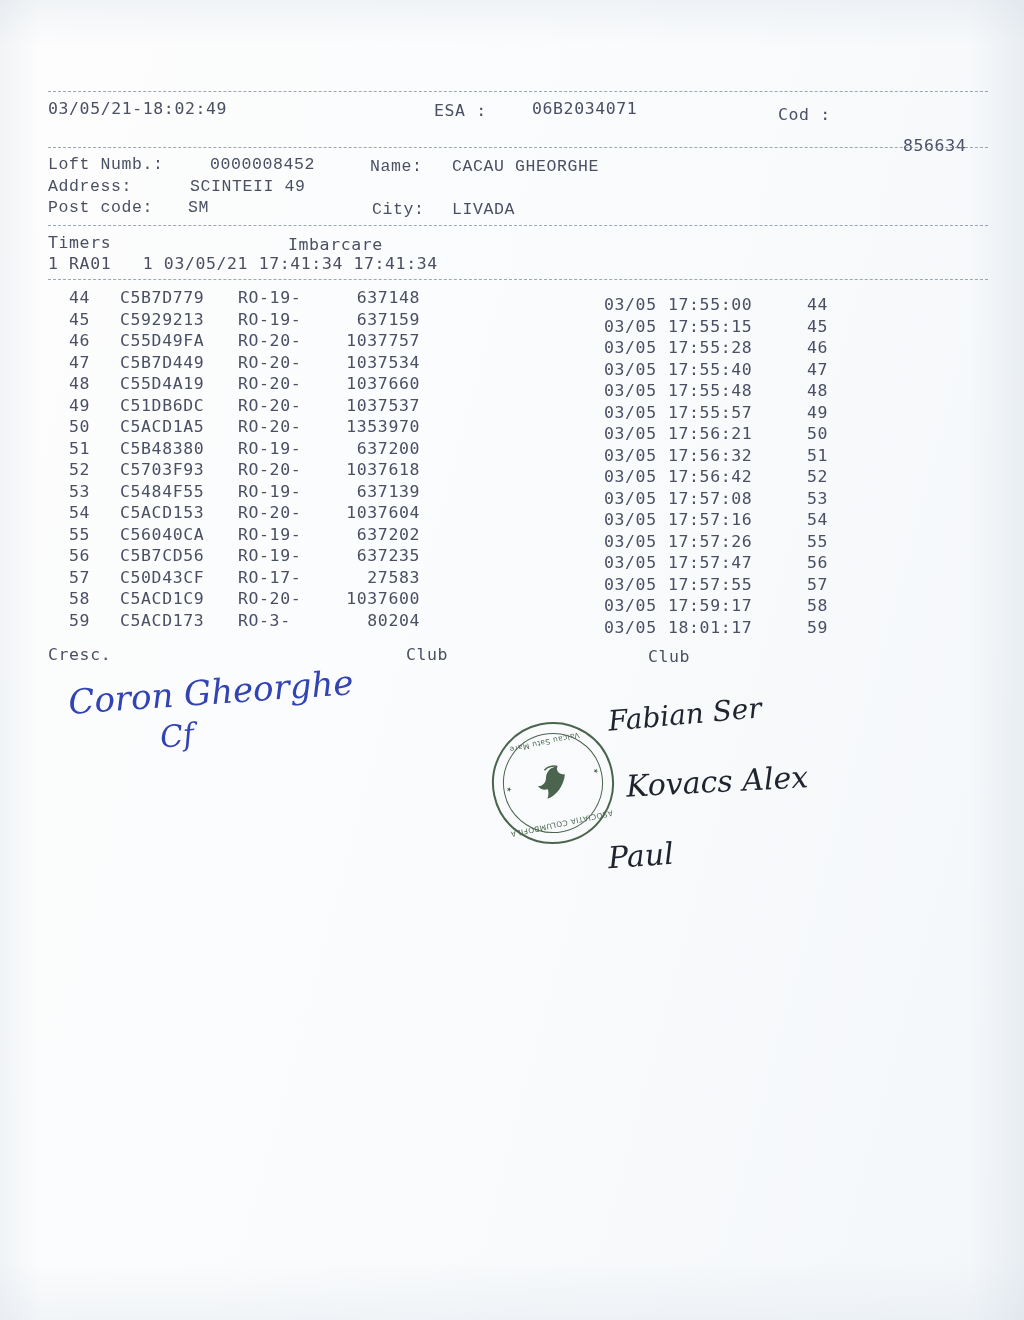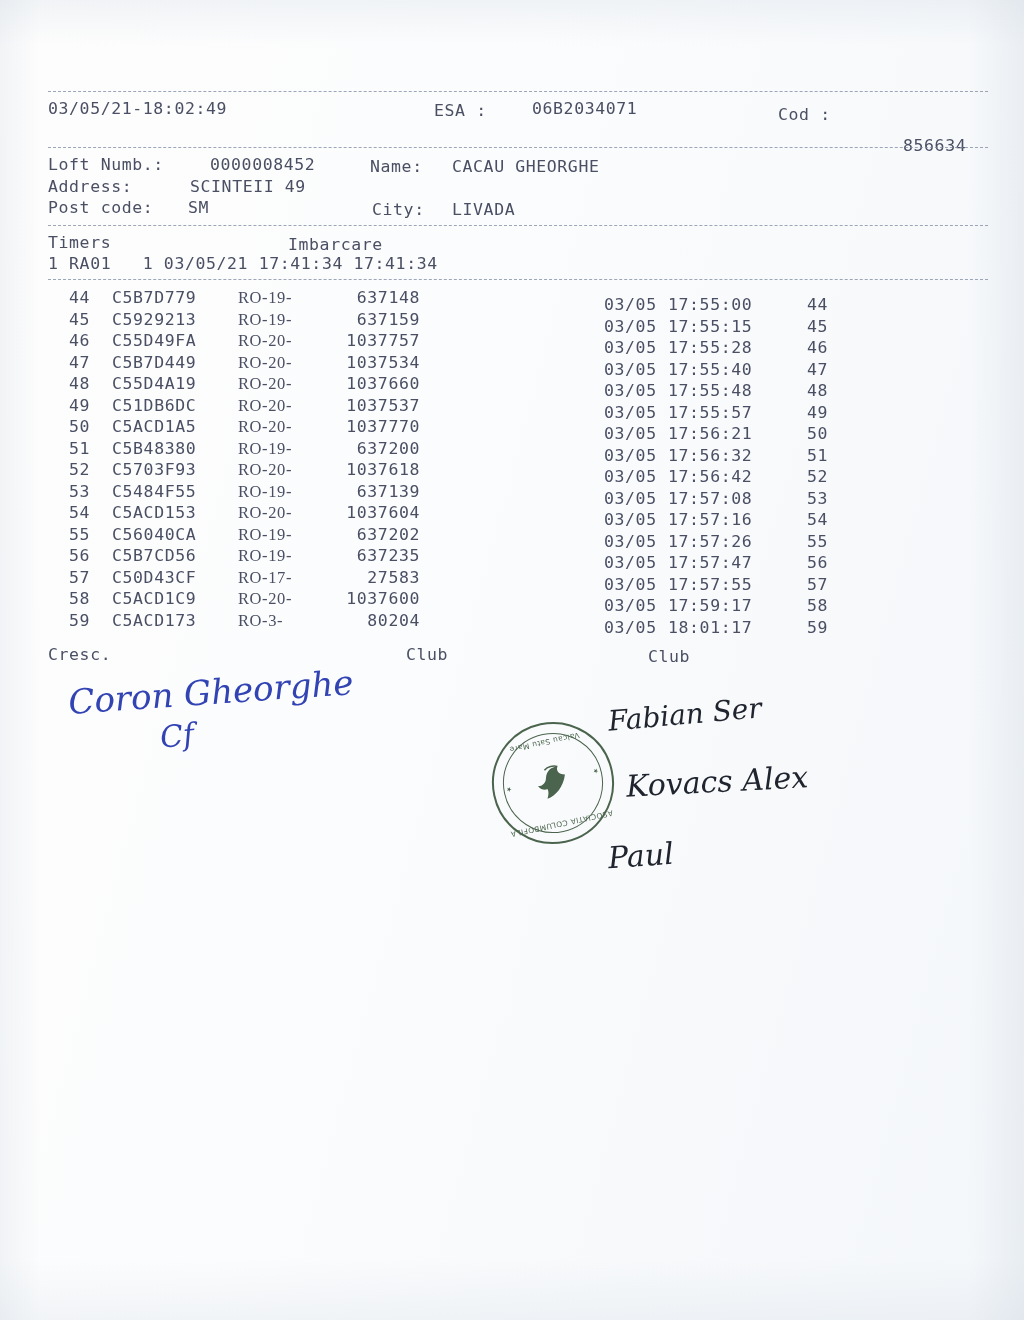--- a/index.html
+++ b/index.html
@@ -67,22 +67,22 @@
   .list {
     position: relative;
     margin-top: 7px;
   }
   .lrow {
     position: relative;
     height: 21.5px;
     white-space: pre;
   }
   .c-idx   { position: absolute; left: 8px;   width: 34px; text-align: right; }
-  .c-chip  { position: absolute; left: 64px; }
-  .c-ctry  { position: absolute; left: 190px; font-family: Liberation Serif, serif; }
+  .c-chip  { position: absolute; left: 72px; }
+  .c-ctry  { position: absolute; left: 190px; }
   .c-ring  { position: absolute; left: 262px; width: 110px; text-align: right; }
   .c-date  { position: absolute; left: 556px; }
   .c-time  { position: absolute; left: 620px; }
   .c-idx2  { position: absolute; left: 752px; width: 28px; text-align: right; }
 
   
   .drift { position: absolute; left: 0; top: 7px; width: 100%; }
 
   .footer {
     position: absolute;
@@ -192,21 +192,21 @@
     <div class="sec" style="height:44px;">
       <div class="abs" style="left:0; top:0;">03/05/21-18:02:49</div>
       <div class="abs" style="left:386px; top:2px;">ESA :</div>
       <div class="abs" style="left:484px; top:0px;">06B2034071</div>
       <div class="abs" style="left:730px; top:6px;">Cod :</div>
       <div class="abs" style="left:855px; top:10px;margin-top:27px;">856634</div>
     </div>
 
     <div class="rule"></div>
 
-    <div class="sec" style="height:66px;">
+    <div class="sec" style="height:66px;font-family:Liberation Mono, monospace;">
       <div class="abs" style="left:0; top:0;">Loft Numb.:</div>
       <div class="abs" style="left:162px; top:0;">0000008452</div>
       <div class="abs" style="left:322px; top:2px;">Name:</div>
       <div class="abs" style="left:404px; top:2px;">CACAU GHEORGHE</div>
 
       <div class="abs" style="left:0; top:22px;">Address:</div>
       <div class="abs" style="left:118px; top:22px;margin-left:24px;">SCINTEII 49</div>
 
       <div class="abs" style="left:0; top:43px;">Post code:</div>
       <div class="abs" style="left:140px; top:43px;text-align:center;">SM</div>
@@ -224,21 +224,21 @@
 
     <div class="rule tight"></div>
 
     <div class="list" id="pigeon-list">
         <div class="lrow"><span class="c-idx">44</span><span class="c-chip">C5B7D779</span><span class="c-ctry">RO-19-</span><span class="c-ring">637148</span><span class="drift"><span class="c-date">03/05</span><span class="c-time">17:55:00</span><span class="c-idx2">44</span></span></div>
         <div class="lrow"><span class="c-idx">45</span><span class="c-chip">C5929213</span><span class="c-ctry">RO-19-</span><span class="c-ring">637159</span><span class="drift"><span class="c-date">03/05</span><span class="c-time">17:55:15</span><span class="c-idx2">45</span></span></div>
         <div class="lrow"><span class="c-idx">46</span><span class="c-chip">C55D49FA</span><span class="c-ctry">RO-20-</span><span class="c-ring">1037757</span><span class="drift"><span class="c-date">03/05</span><span class="c-time">17:55:28</span><span class="c-idx2">46</span></span></div>
         <div class="lrow"><span class="c-idx">47</span><span class="c-chip">C5B7D449</span><span class="c-ctry">RO-20-</span><span class="c-ring">1037534</span><span class="drift"><span class="c-date">03/05</span><span class="c-time">17:55:40</span><span class="c-idx2">47</span></span></div>
         <div class="lrow"><span class="c-idx">48</span><span class="c-chip">C55D4A19</span><span class="c-ctry">RO-20-</span><span class="c-ring">1037660</span><span class="drift"><span class="c-date">03/05</span><span class="c-time">17:55:48</span><span class="c-idx2">48</span></span></div>
         <div class="lrow"><span class="c-idx">49</span><span class="c-chip">C51DB6DC</span><span class="c-ctry">RO-20-</span><span class="c-ring">1037537</span><span class="drift"><span class="c-date">03/05</span><span class="c-time">17:55:57</span><span class="c-idx2">49</span></span></div>
-        <div class="lrow"><span class="c-idx">50</span><span class="c-chip">C5ACD1A5</span><span class="c-ctry">RO-20-</span><span class="c-ring">1037770</span><span class="drift"><span class="c-date">03/05</span><span class="c-time">17:56:21</span><span class="c-idx2">50</span></span></div>
+        <div class="lrow"><span class="c-idx">50</span><span class="c-chip">C5ACD1A5</span><span class="c-ctry">RO-20-</span><span class="c-ring">1353970</span><span class="drift"><span class="c-date">03/05</span><span class="c-time">17:56:21</span><span class="c-idx2">50</span></span></div>
         <div class="lrow"><span class="c-idx">51</span><span class="c-chip">C5B48380</span><span class="c-ctry">RO-19-</span><span class="c-ring">637200</span><span class="drift"><span class="c-date">03/05</span><span class="c-time">17:56:32</span><span class="c-idx2">51</span></span></div>
         <div class="lrow"><span class="c-idx">52</span><span class="c-chip">C5703F93</span><span class="c-ctry">RO-20-</span><span class="c-ring">1037618</span><span class="drift"><span class="c-date">03/05</span><span class="c-time">17:56:42</span><span class="c-idx2">52</span></span></div>
         <div class="lrow"><span class="c-idx">53</span><span class="c-chip">C5484F55</span><span class="c-ctry">RO-19-</span><span class="c-ring">637139</span><span class="drift"><span class="c-date">03/05</span><span class="c-time">17:57:08</span><span class="c-idx2">53</span></span></div>
         <div class="lrow"><span class="c-idx">54</span><span class="c-chip">C5ACD153</span><span class="c-ctry">RO-20-</span><span class="c-ring">1037604</span><span class="drift"><span class="c-date">03/05</span><span class="c-time">17:57:16</span><span class="c-idx2">54</span></span></div>
         <div class="lrow"><span class="c-idx">55</span><span class="c-chip">C56040CA</span><span class="c-ctry">RO-19-</span><span class="c-ring">637202</span><span class="drift"><span class="c-date">03/05</span><span class="c-time">17:57:26</span><span class="c-idx2">55</span></span></div>
         <div class="lrow"><span class="c-idx">56</span><span class="c-chip">C5B7CD56</span><span class="c-ctry">RO-19-</span><span class="c-ring">637235</span><span class="drift"><span class="c-date">03/05</span><span class="c-time">17:57:47</span><span class="c-idx2">56</span></span></div>
         <div class="lrow"><span class="c-idx">57</span><span class="c-chip">C50D43CF</span><span class="c-ctry">RO-17-</span><span class="c-ring">27583</span><span class="drift"><span class="c-date">03/05</span><span class="c-time">17:57:55</span><span class="c-idx2">57</span></span></div>
         <div class="lrow"><span class="c-idx">58</span><span class="c-chip">C5ACD1C9</span><span class="c-ctry">RO-20-</span><span class="c-ring">1037600</span><span class="drift"><span class="c-date">03/05</span><span class="c-time">17:59:17</span><span class="c-idx2">58</span></span></div>
         <div class="lrow"><span class="c-idx">59</span><span class="c-chip">C5ACD173</span><span class="c-ctry">RO-3-</span><span class="c-ring">80204</span><span class="drift"><span class="c-date">03/05</span><span class="c-time">18:01:17</span><span class="c-idx2">59</span></span></div>
       </div>

